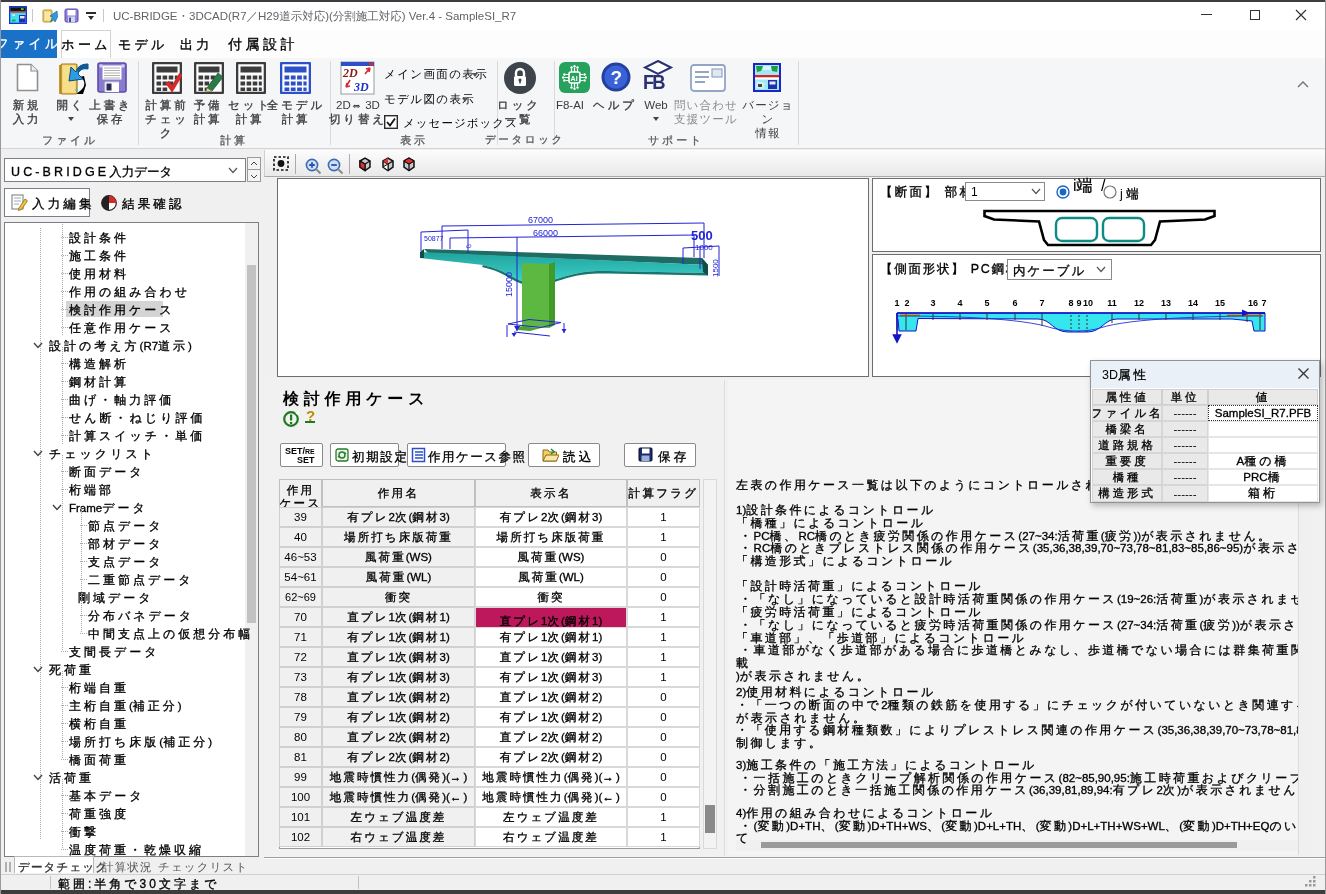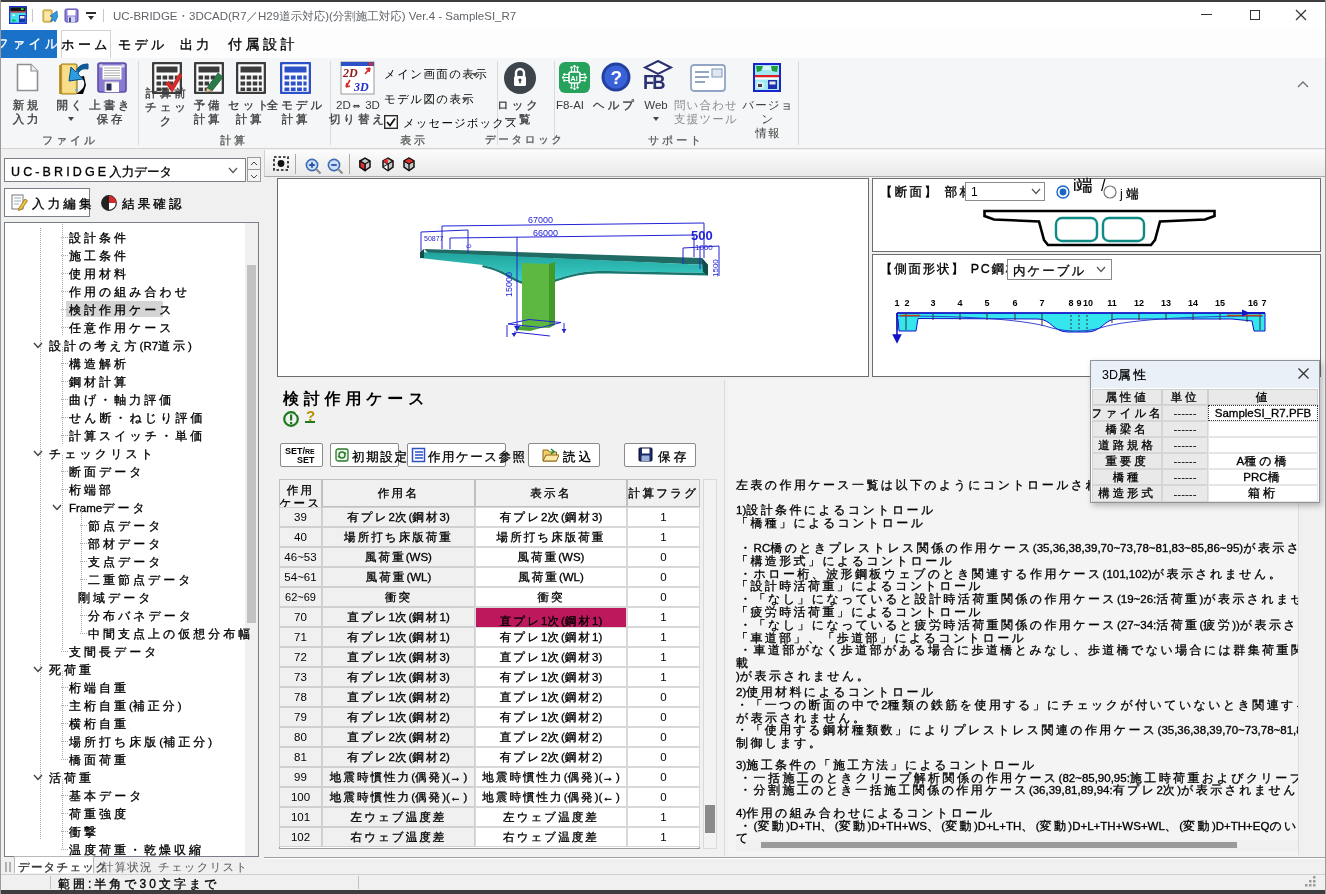--- a/index.html
+++ b/index.html
@@ -122,21 +122,21 @@
       <rect x="16.7" y="13.5" width="4.6" height="4"></rect>
       <rect x="22.8" y="13.5" width="3" height="4"></rect>
  <rect x="4.5" y="19.5" width="4.6" height="4"></rect>
       <rect x="10.6" y="19.5" width="4.6" height="4"></rect>
       <rect x="16.7" y="19.5" width="4.6" height="4"></rect>
  <rect x="4.5" y="25.5" width="4.6" height="3.5"></rect>
       <rect x="10.6" y="25.5" width="4.6" height="3.5"></rect>
     </g>
  <path d="M15 20 L20 27 L29 12" stroke="#d42a2a" stroke-width="4" fill="none"></path>
 </svg>
-<div class="ab blab" style="left:139px;top:86px;width:56px"><span class="j">計算前<br>チェック</span></div>
+<div class="ab blab" style="left:139px;top:98px;width:56px"><span class="j">計算前<br>チェック</span></div>
 <svg class="ab" style="left:194px;top:62px" width="30" height="32">
  <rect x="1" y="1" width="28" height="30" rx="1" fill="#fff" stroke="#3c3c3c" stroke-width="2.6"></rect>
  <rect x="4.5" y="4.5" width="21" height="6" fill="#3c3c3c"></rect>
  <g fill="#3c3c3c">
       <rect x="4.5" y="13.5" width="4.6" height="4"></rect>
       <rect x="10.6" y="13.5" width="4.6" height="4"></rect>
       <rect x="16.7" y="13.5" width="4.6" height="4"></rect>
       <rect x="22.8" y="13.5" width="3" height="4"></rect>
  <rect x="4.5" y="19.5" width="4.6" height="4"></rect>
       <rect x="10.6" y="19.5" width="4.6" height="4"></rect>
@@ -695,23 +695,23 @@
 <div class="cell ck" style="left:475px;top:827px;width:152px;height:20px;background:#fff;border:0.5px solid #d8d8d8;letter-spacing:.18em">右ウェブ温度差</div>
 <div class="cell" style="left:627px;top:827px;width:73px;height:20px;background:#fff;border:0.5px solid #d8d8d8;font-size:11.5px">1</div>
 <div class="ab" style="left:703px;top:479px;width:14px;height:370px;background:#f3f3f3;border:1px solid #d9d9d9"></div>
 <div class="ab" style="left:705px;top:805px;width:10px;height:28px;background:#8a8a8a"></div>
 <div class="ab" style="left:724px;top:380px;width:1px;height:476px;background:#dcdcdc"></div>
 <div class="ab" style="left:728px;top:380px;width:570px;height:475px;background:#f4f4f4;overflow:hidden"></div>
 <div class="ab" style="left:728px;top:380px;width:570px;height:475px;overflow:hidden;z-index:5">
 <div class="tl" style="left:8px;top:97px">左表の作用ケース一覧は以下のようにコントロールされています。</div>
 <div class="tl" style="left:8px;top:122px"><span class="h">1)</span>設計条件によるコントロール</div>
 <div class="tl" style="left:8px;top:135px">「橋種」によるコントロール</div>
+<div class="tl" style="left:8px;top:148px"><span class="h">&nbsp;</span>・<span class="h">PC</span>橋、<span class="h">RC</span>橋のとき疲労関係の作用ケース<span class="h">(27~34:</span>活荷重<span class="h">(</span>疲労<span class="h">))</span>が表示されません。</div>
 <div class="tl" style="left:8px;top:160px"><span class="h">&nbsp;</span>・<span class="h">RC</span>橋のときプレストレス関係の作用ケース<span class="h">(35,36,38,39,70~73,78~81,83~85,86~95)</span>が表示されません。</div>
 <div class="tl" style="left:8px;top:173px">「構造形式」によるコントロール</div>
-<div class="tl" style="left:8px;top:186px"><span class="h">&nbsp;</span>・ホロー桁、波形鋼板ウェブのとき関連する作用ケース<span class="h">(101,102)</span>が表示されません。</div>
 <div class="tl" style="left:8px;top:198px">「設計時活荷重」によるコントロール</div>
 <div class="tl" style="left:8px;top:211px"><span class="h">&nbsp;</span>・「なし」になっていると設計時活荷重関係の作用ケース<span class="h">(19~26:</span>活荷重<span class="h">)</span>が表示されません。</div>
 <div class="tl" style="left:8px;top:224px">「疲労時活荷重」によるコントロール</div>
 <div class="tl" style="left:8px;top:237px"><span class="h">&nbsp;</span>・「なし」になっていると疲労時活荷重関係の作用ケース<span class="h">(27~34:</span>活荷重<span class="h">(</span>疲労<span class="h">))</span>が表示されません。</div>
 <div class="tl" style="left:8px;top:250px">「車道部」、「歩道部」によるコントロール</div>
 <div class="tl" style="left:8px;top:262px"><span class="h">&nbsp;</span>・車道部がなく歩道部がある場合に歩道橋とみなし、歩道橋でない場合には群集荷重関係の作用ケース群</div>
 <div class="tl" style="left:8px;top:275px">載</div>
 <div class="tl" style="left:8px;top:288px"><span class="h">)</span>が表示されません。</div>
 <div class="tl" style="left:8px;top:304px"><span class="h">2)</span>使用材料によるコントロール</div>
 <div class="tl" style="left:8px;top:317px">・「一つの断面の中で<span class="h">2</span>種類の鉄筋を使用する」にチェックが付いていないとき関連する作用ケース鉄筋拘束ス</div>

